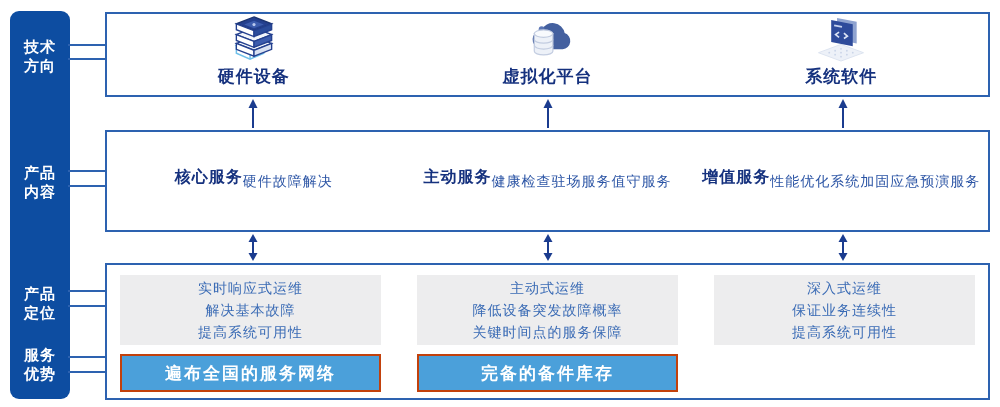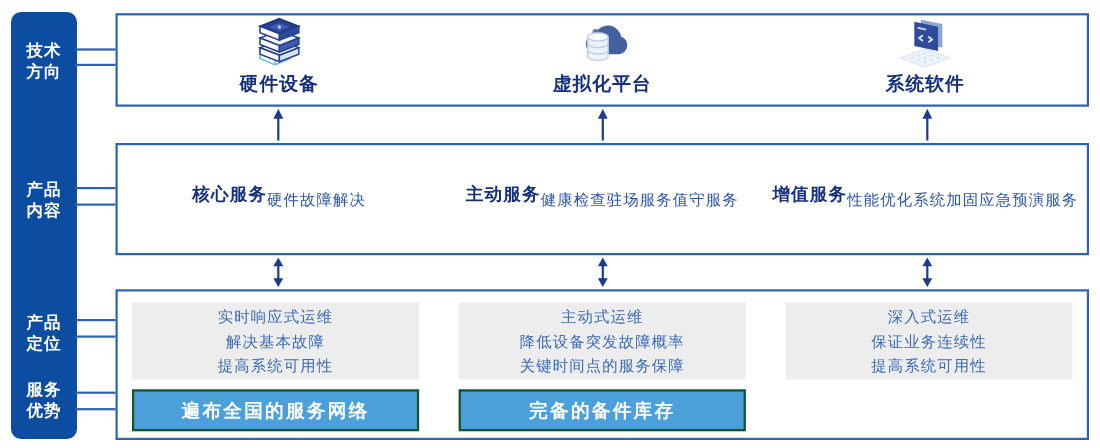--- a/index.html
+++ b/index.html
@@ -37,21 +37,21 @@
   
   .arrow{position:absolute;}
 
   
   .pos-row{display:flex;gap:36px;padding:10px 13px 0 13px;height:127px;box-sizing:border-box;
            flex-direction:row;}
   .pos-col{flex:1;display:flex;flex-direction:column;}
   .pos-card{height:70px;background:#EDEDEE;display:flex;flex-direction:column;
             align-items:center;justify-content:center;}
   .pos-line{font-size:14px;color:#3A6BB5;line-height:22px;letter-spacing:1px;}
-  .banner{margin-top:9px;height:34px;background:#4BA0DA;border:2px solid #14532d;
+  .banner{margin-top:9px;height:34px;background:#4BA0DA;border:2px solid #c2410c;
           display:flex;align-items:center;justify-content:center;color:#ffffff;
           font-size:17px;font-weight:bold;letter-spacing:2px;}
 </style>
 </head>
 <body>
 
 <div class="stage">
 
   <div class="sidebar">
     <div class="side-label" style="top:26px">技术

